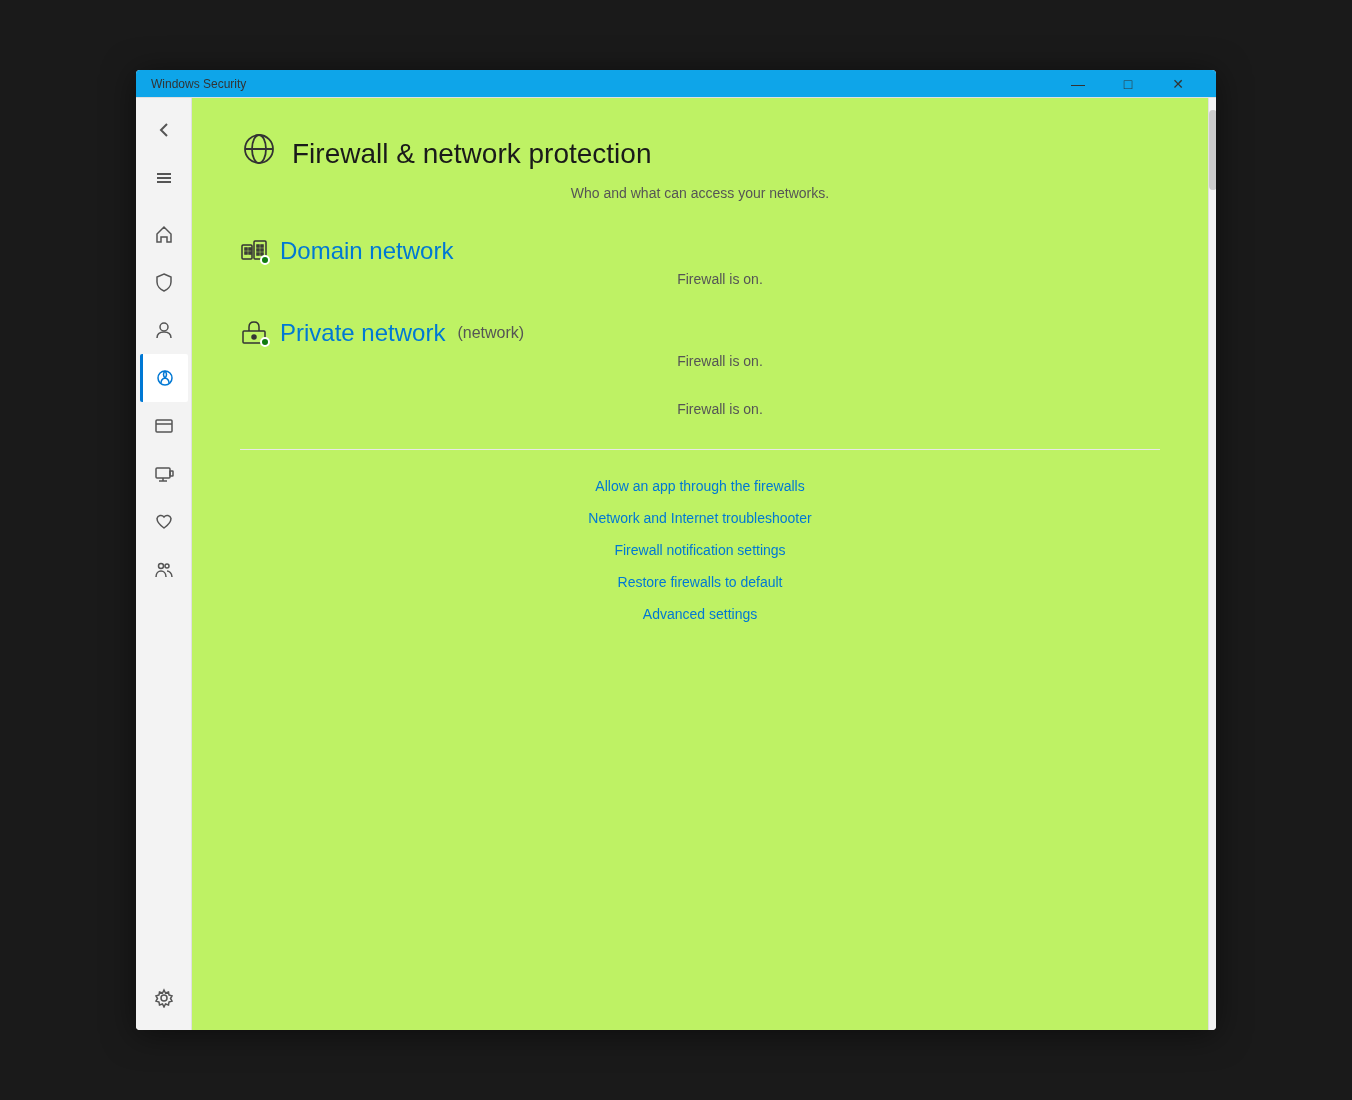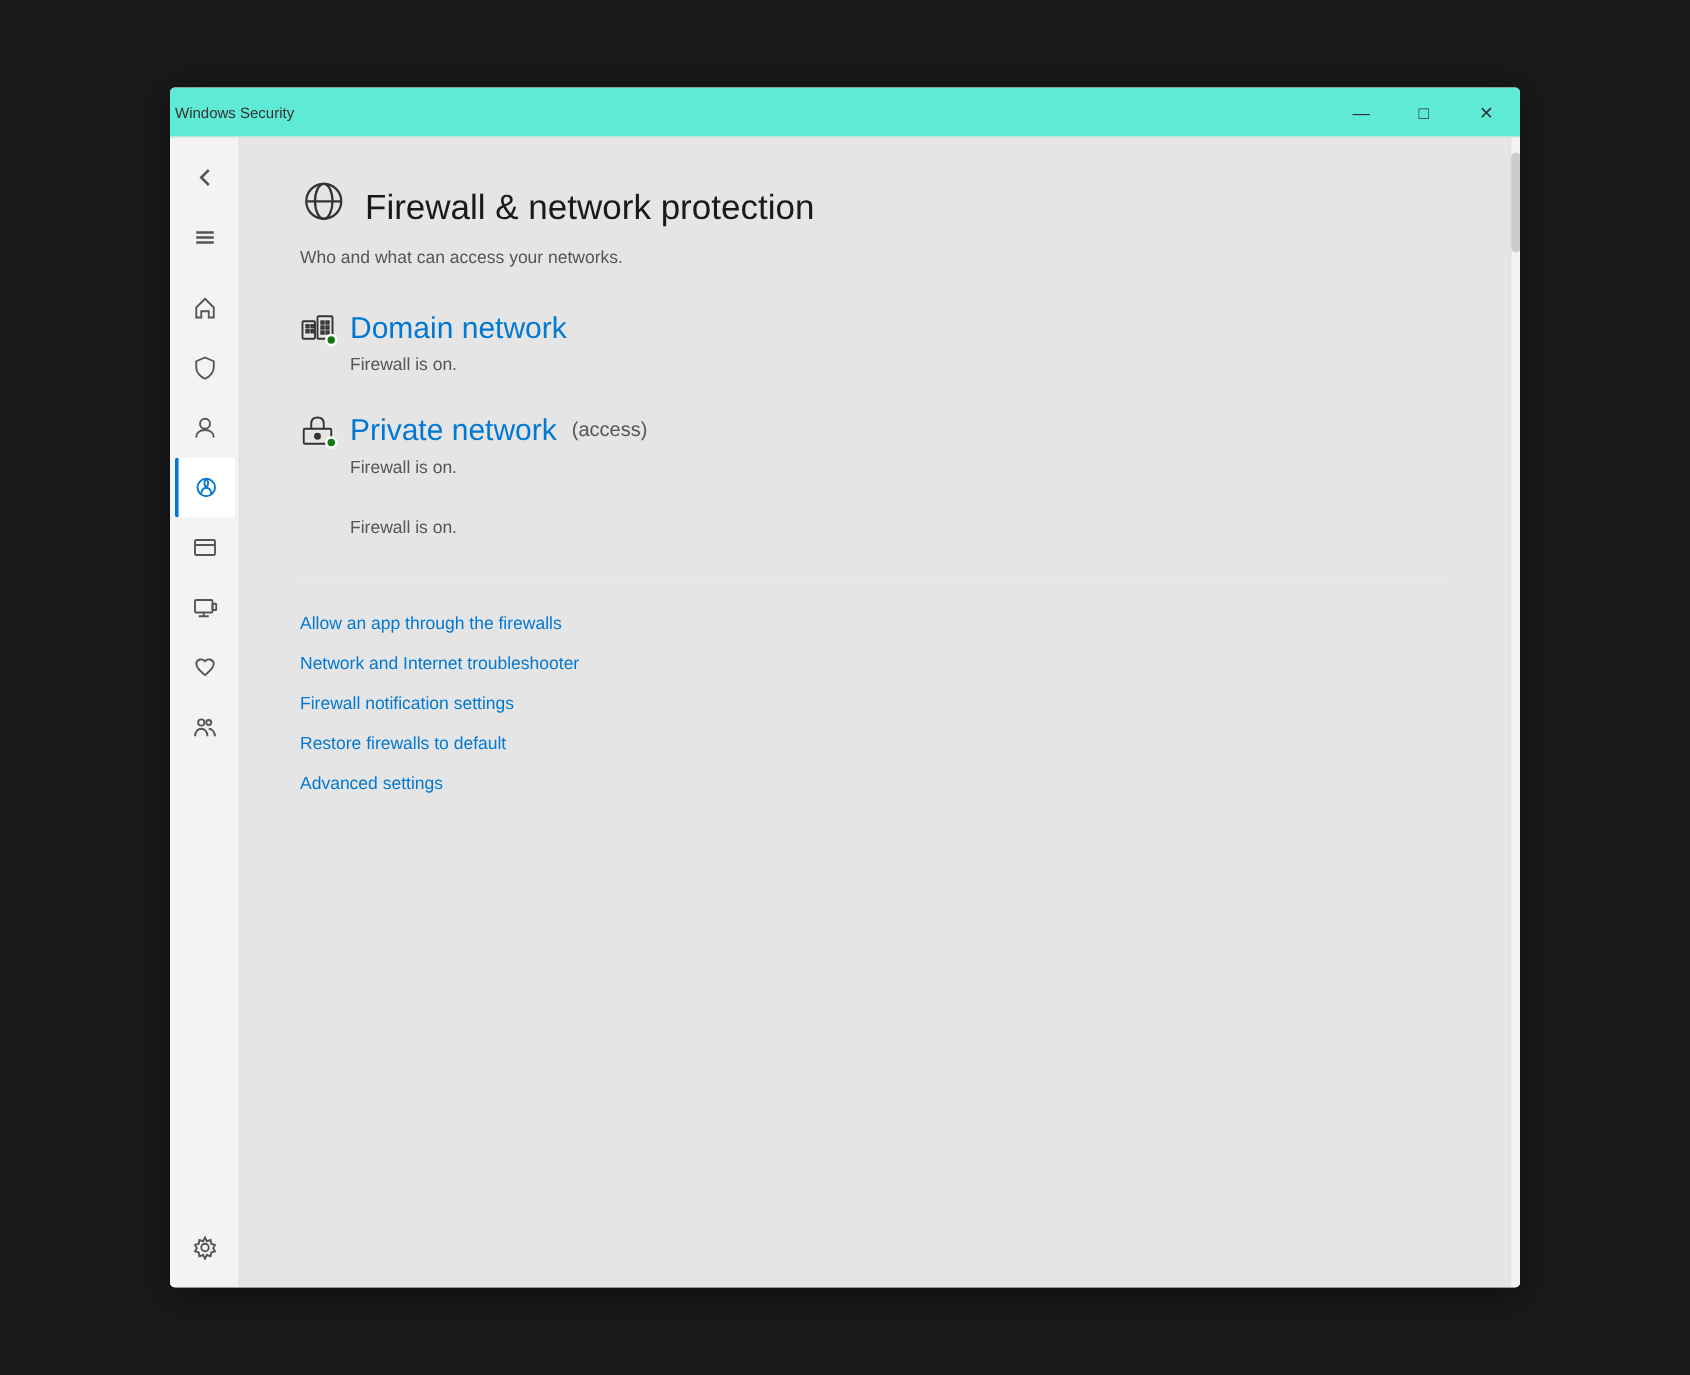--- a/index.html
+++ b/index.html
@@ -19,23 +19,23 @@
       display: flex;
       flex-direction: column;
       overflow: hidden;
       box-shadow: 0 4px 32px rgba(0,0,0,0.5);
     }
     
     .titlebar {
       display: flex;
       align-items: center;
       justify-content: space-between;
-      background: #5eead4;
-      height: 40px;
-      padding: 0 4px;
+      background: #0ea5e9;
+      height: 28px;
+      padding: 0 15px;
       border-bottom: 1px solid #e0e0e0;
       flex-shrink: 0;
     }
     .titlebar-title {
       font-size: 12px;
       color: #333;
     }
     .titlebar-controls {
       display: flex;
       gap: 4px;
@@ -92,21 +92,22 @@
     .sidebar-spacer { flex: 1; }
     .sidebar-bottom {
       margin-top: auto;
     }
 
     
     .main-content {
       flex: 1;
       overflow-y: auto;
       padding: 32px 48px 32px 48px;
-      background: #e5e5e5;
+      background: #bef264;
+      text-align: center;
     }
     .main-content::-webkit-scrollbar { width: 8px; }
     .main-content::-webkit-scrollbar-track { background: #f3f3f3; }
     .main-content::-webkit-scrollbar-thumb { background: #ccc; border-radius: 4px; }
 
     
     .page-header {
       display: flex;
       align-items: center;
       gap: 14px;
@@ -338,21 +339,21 @@
         <div class="network-card-header">
           <span class="network-icon">
             <svg width="28" height="28" viewBox="0 0 28 28" fill="none" stroke="#333" stroke-width="1.5">
               <rect x="3" y="12" width="22" height="12" rx="1"></rect>
               <path d="M9 12 V8 C9 5 10.5 3 14 3 C17.5 3 19 5 19 8 V12"></path>
               <circle cx="14" cy="18" r="2" fill="#333"></circle>
             </svg>
             <span class="green-dot"></span>
           </span>
           <span class="network-name">Private network</span>
-          <span class="active-badge">(access)</span>
+          <span class="active-badge">(network)</span>
         </div>
         <p class="network-status">Firewall is on.</p>
       </div>
 
       <div class="network-card">
         <p class="network-status">Firewall is on.</p>
       </div>
 
       <hr class="divider">
 

